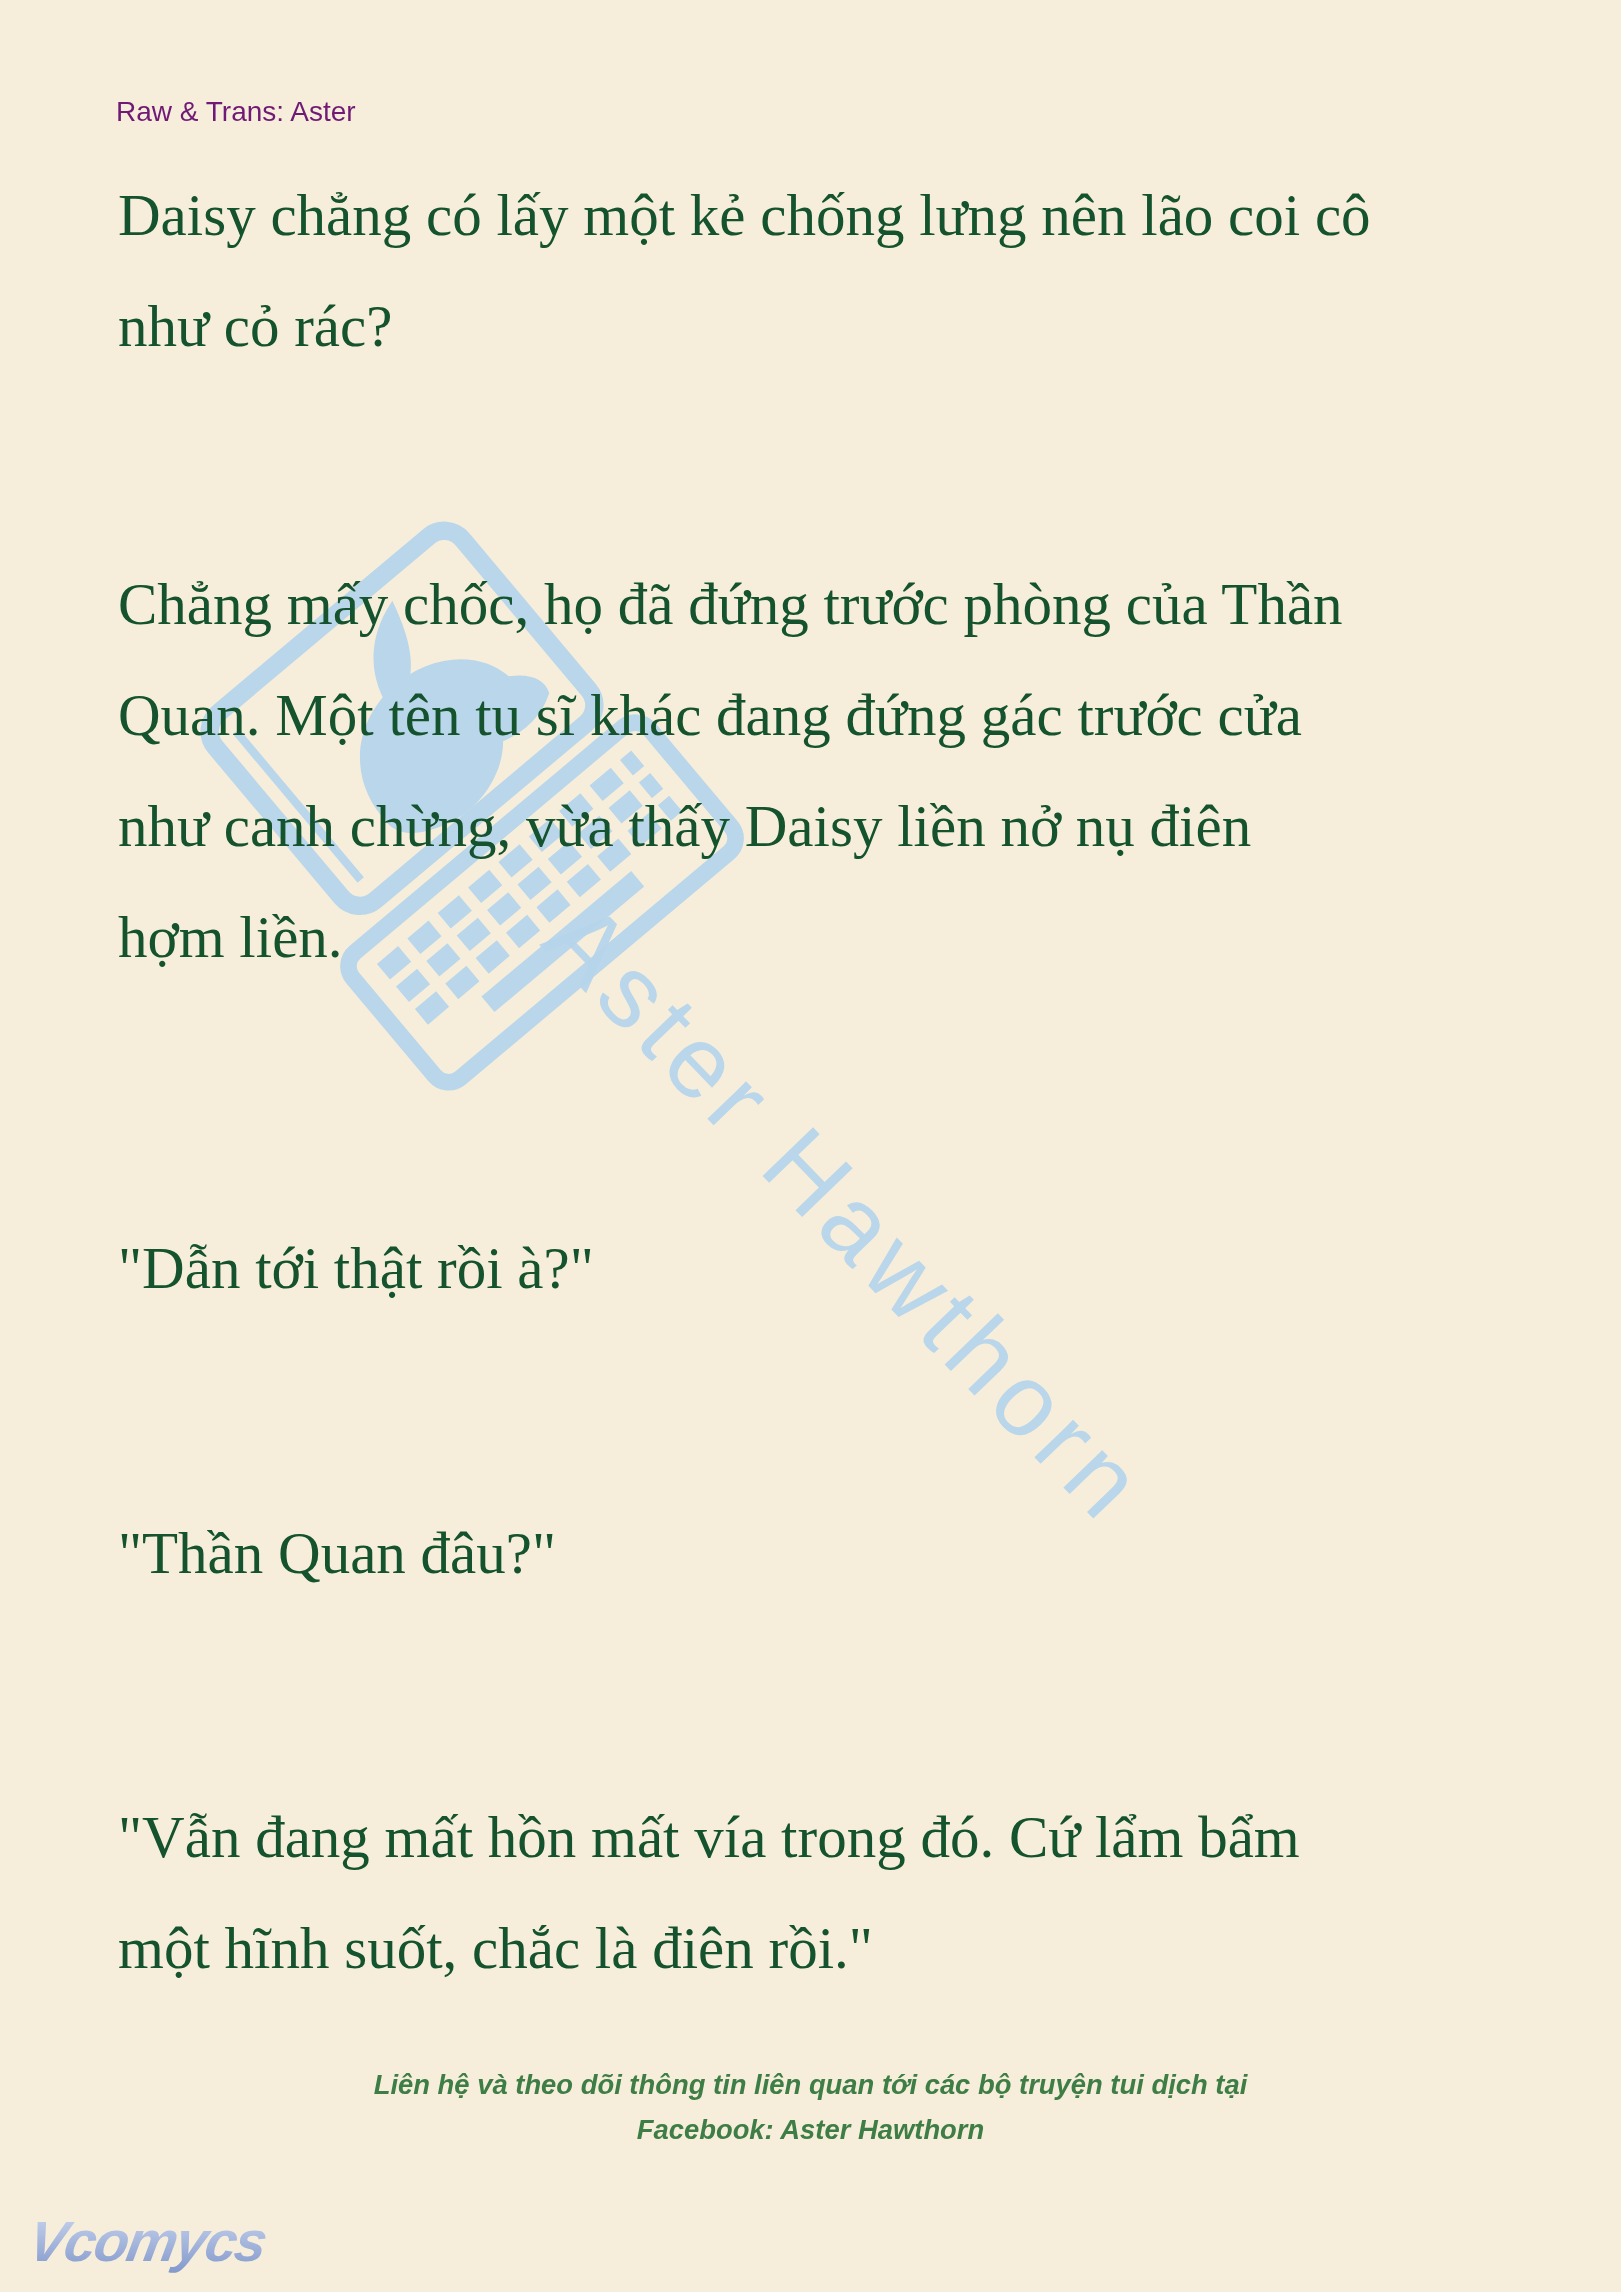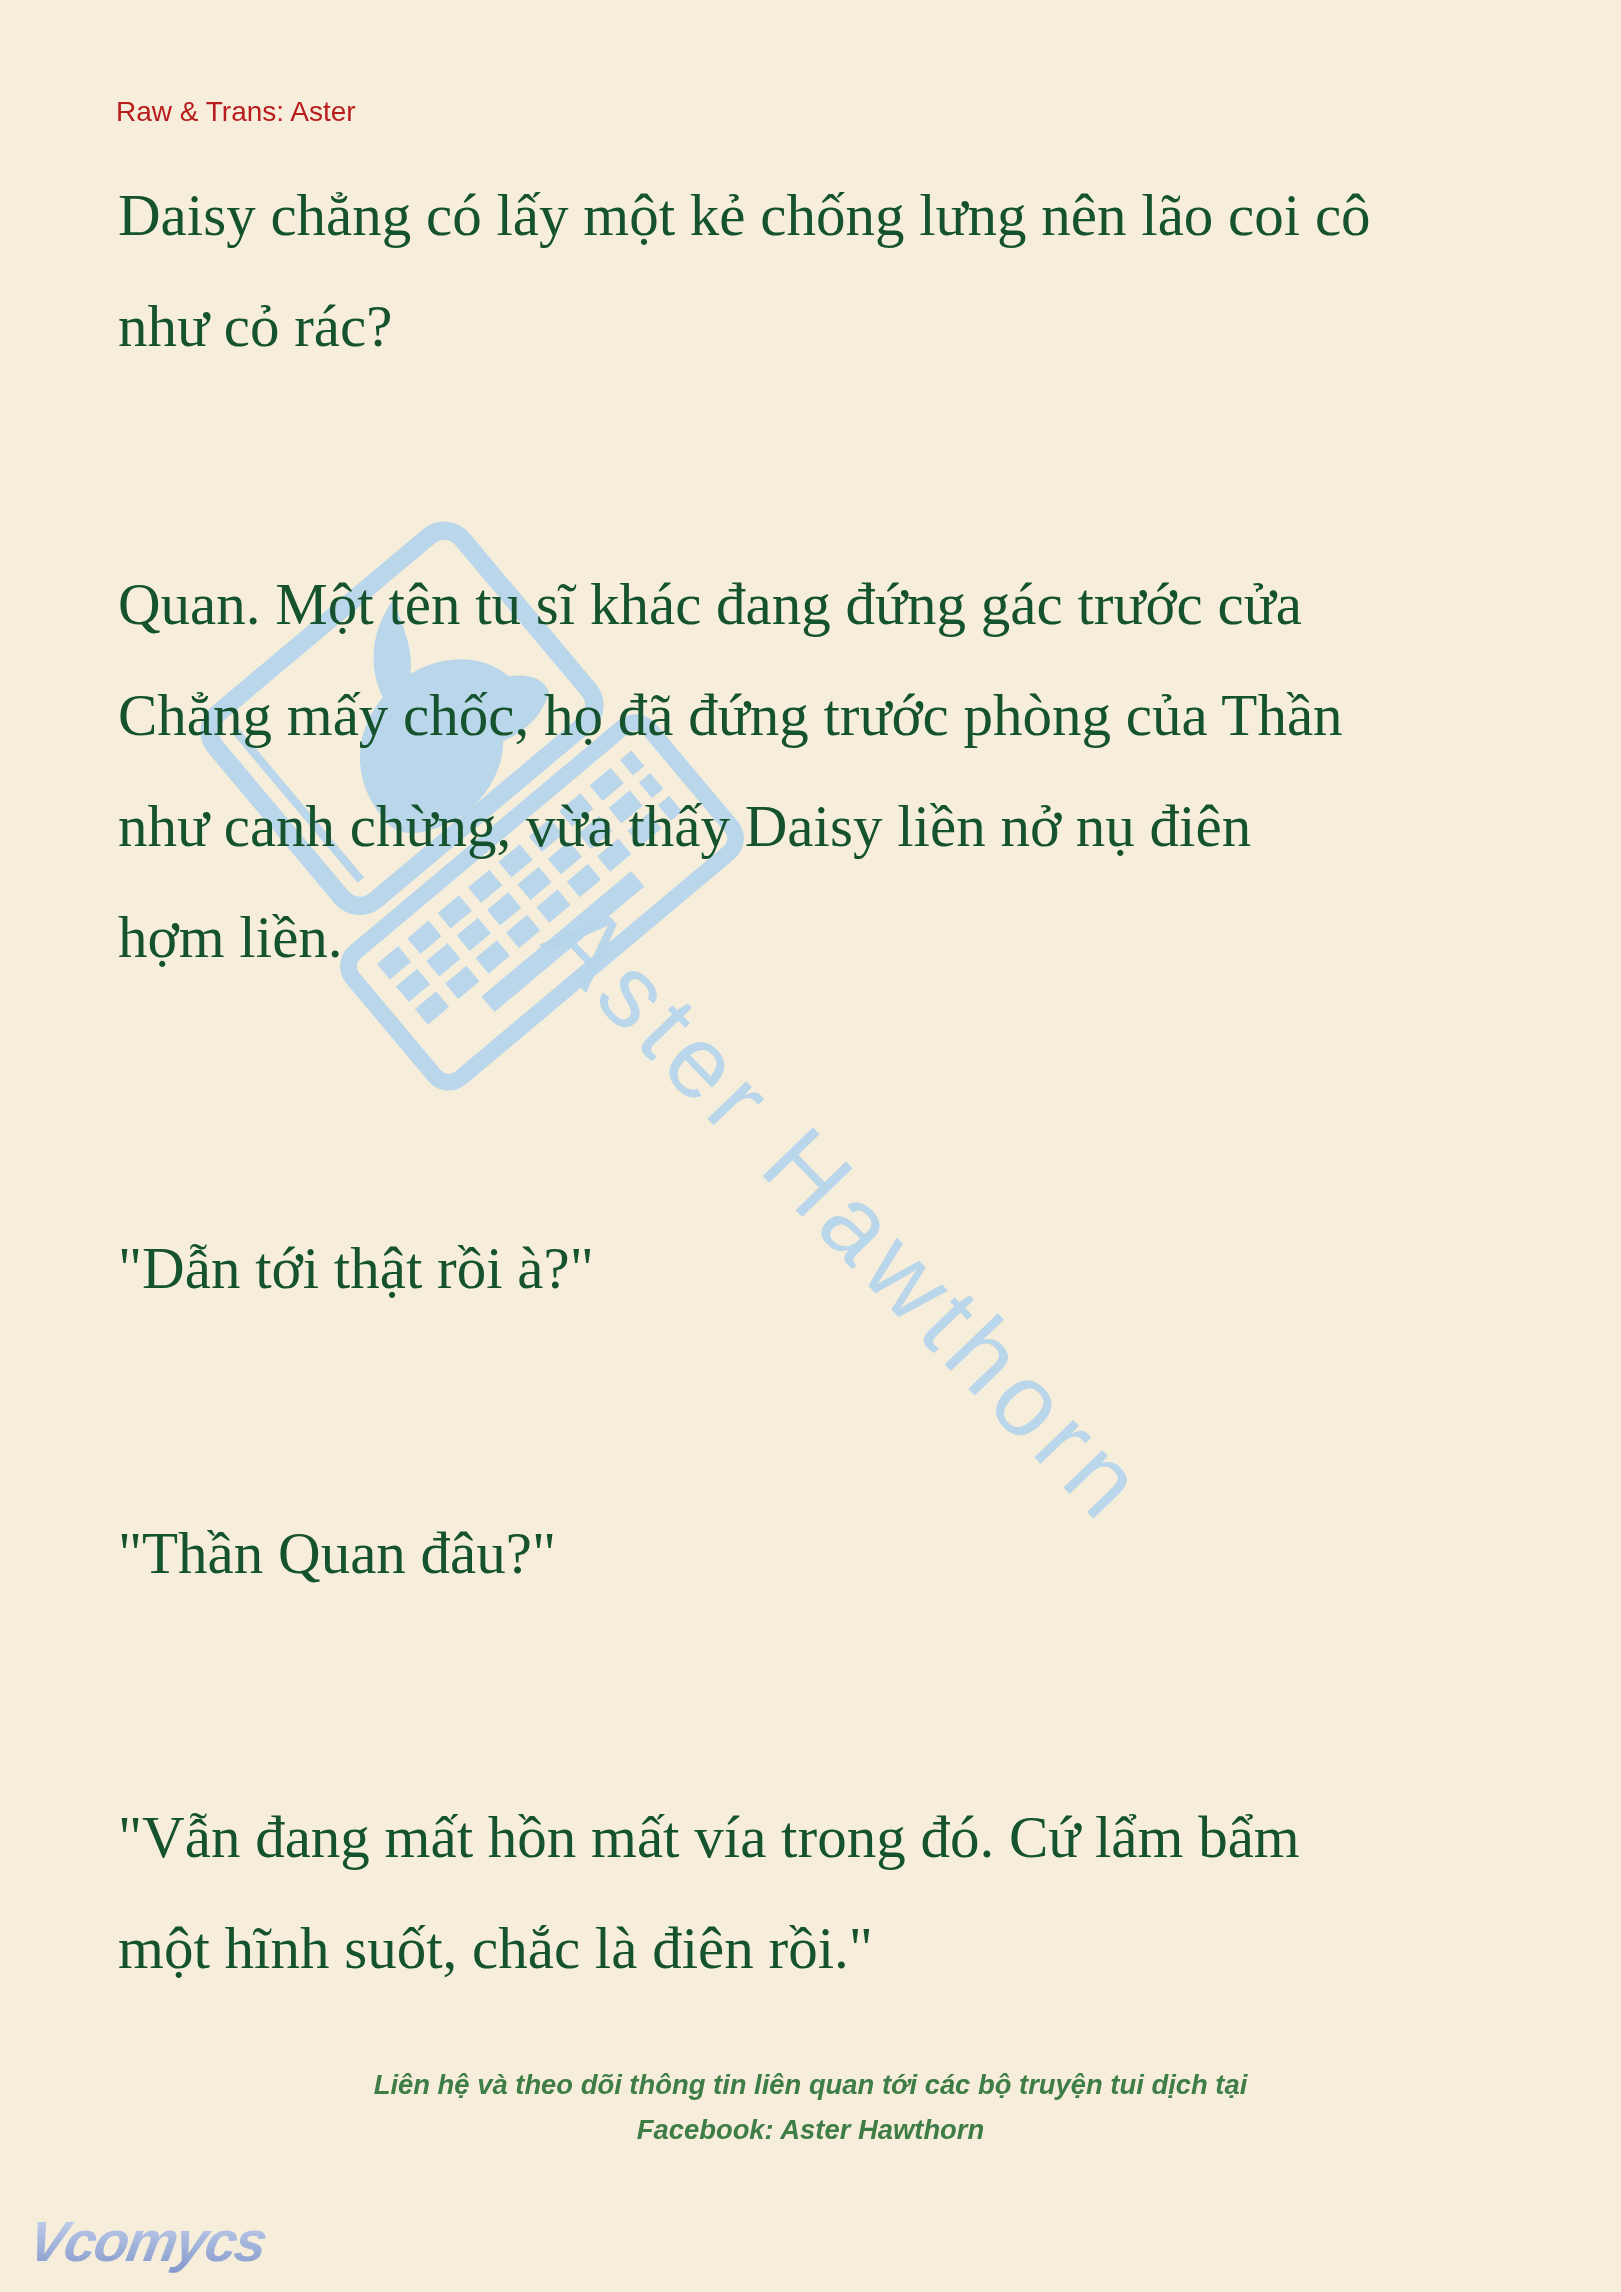--- a/index.html
+++ b/index.html
@@ -30,21 +30,21 @@
     white-space:nowrap;
     opacity:.95;
   }
   
   .credit{
     position:absolute;
     left:116px;top:96px;
     z-index:2;
     font-family:"Liberation Sans", sans-serif;
     font-size:28px;
-    color:#b91c1c;
+    color:#701a75;
     white-space:nowrap;
   }
   .para{
     position:absolute;
     left:118px;
     z-index:2;
     width:1441px;
     font-size:59px;
     line-height:111px;
     color:#14532d;
@@ -105,22 +105,22 @@
   <div class="wm-text">Aster Hawthorn</div>
 
   <div class="credit">Raw &amp; Trans: Aster</div>
 
   <div class="para p0">
     <div class="tline">Daisy chẳng có lấy một kẻ chống lưng nên lão coi cô</div>
     <div class="tline">như cỏ rác?</div>
   </div>
 
   <div class="para p1">
+    <div class="tline">Chẳng mấy chốc, họ đã đứng trước phòng của Thần</div>
     <div class="tline">Quan. Một tên tu sĩ khác đang đứng gác trước cửa</div>
-    <div class="tline">Chẳng mấy chốc, họ đã đứng trước phòng của Thần</div>
     <div class="tline">như canh chừng, vừa thấy Daisy liền nở nụ điên</div>
     <div class="tline">hợm liền.</div>
   </div>
 
   <div class="para p2">
     <div class="tline">"Dẫn tới thật rồi à?"</div>
   </div>
 
   <div class="para p3">
     <div class="tline">"Thần Quan đâu?"</div>

